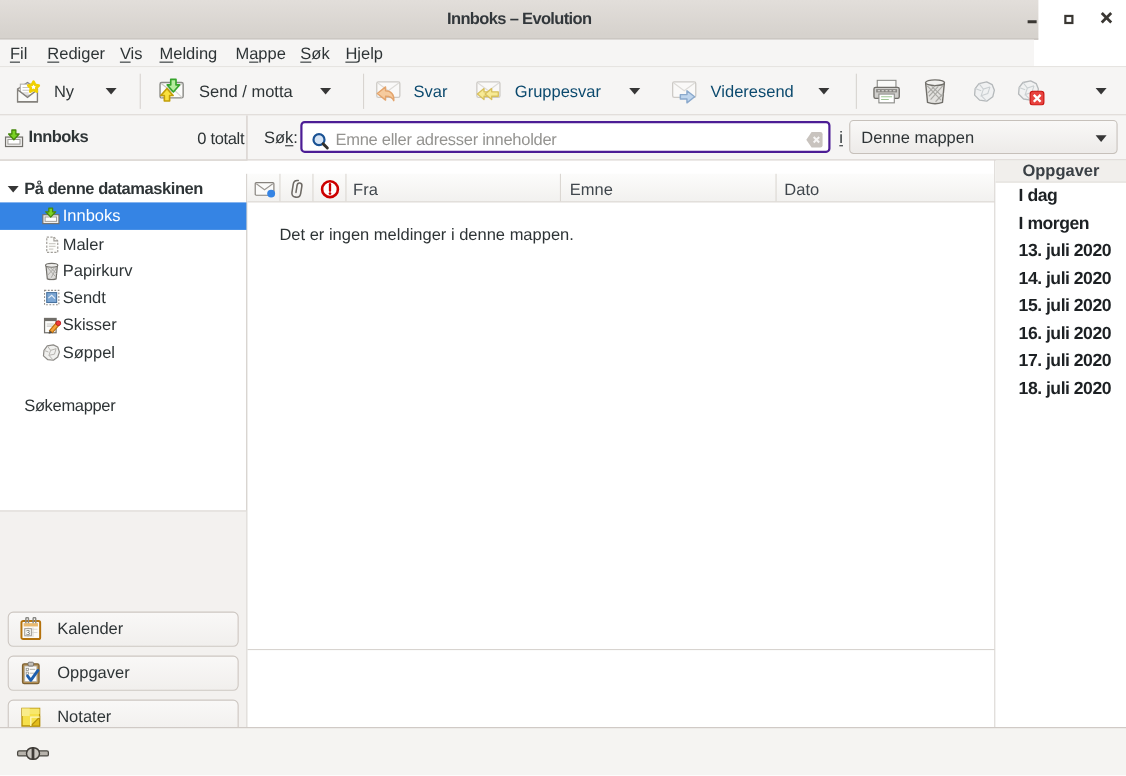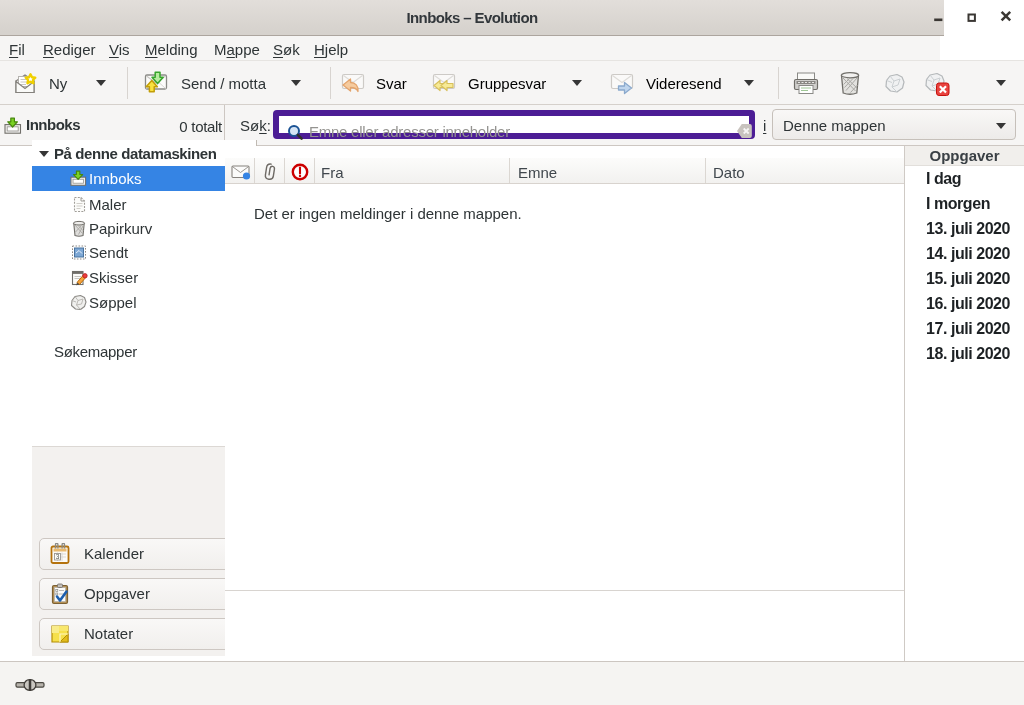--- a/index.html
+++ b/index.html
@@ -32,43 +32,43 @@
 
 
 #toolbar {
   left:0; top:60px; width:1024px; height:45px;
   background:#f6f5f4;
   border-top:1px solid #e6e4e1;
   border-bottom:1px solid #d5d0cb;
 }
 .tsep { position:absolute; top:6px; height:32px; width:1px; background:#d8d4d0; }
 .tlabel { position:absolute; top:14px;text-align:center; }
-.dis { color:#000000; }
+.dis { color:#0c4a6e; }
 .arr { position:absolute; width:0; height:0; border-left:5px solid transparent; border-right:5px solid transparent; border-top:6px solid #363636; }
 
 
 #searchrow {
   left:0; top:105px; width:1024px; height:41px;
   background:#f6f5f4;
   border-bottom:1px solid #cdc7c2;
 }
 #entry {
   position:absolute; left:273px; top:5px; width:482px; height:29px;
-  background:#fff; border:6px solid #4c1d95; border-radius:4px;
+  background:#fff; border:2px solid #4c1d95; border-radius:4px;
 }
 #combo {
   position:absolute; left:772px; top:4px; width:244px; height:31px;
   background:linear-gradient(#f9f8f7, #edebe9);
   border:1px solid #c6c0ba; border-radius:4px;
 }
 
 
 #sidebar {
-  left:0; top:140px; width:225px; height:516px;
-  background:#fff; border-right:1px solid #c0bab3;margin-left:32px;
+  left:0; top:158px; width:225px; height:516px;
+  background:#fff; border-right:1px solid #c0bab3;
 }
 .trow { position:absolute; left:0; width:224px; height:25px; }
 .trow .txt { position:absolute; top:4px; }
 #switcher {
   position:absolute; left:0; top:306px; width:224px; height:210px;
   background:#f3f1ef; border-top:1px solid #dcd8d4;
 }
 .swbtn {
   position:absolute; left:7px; width:210px; height:32px;
   background:linear-gradient(#f9f8f7, #f1efed);

